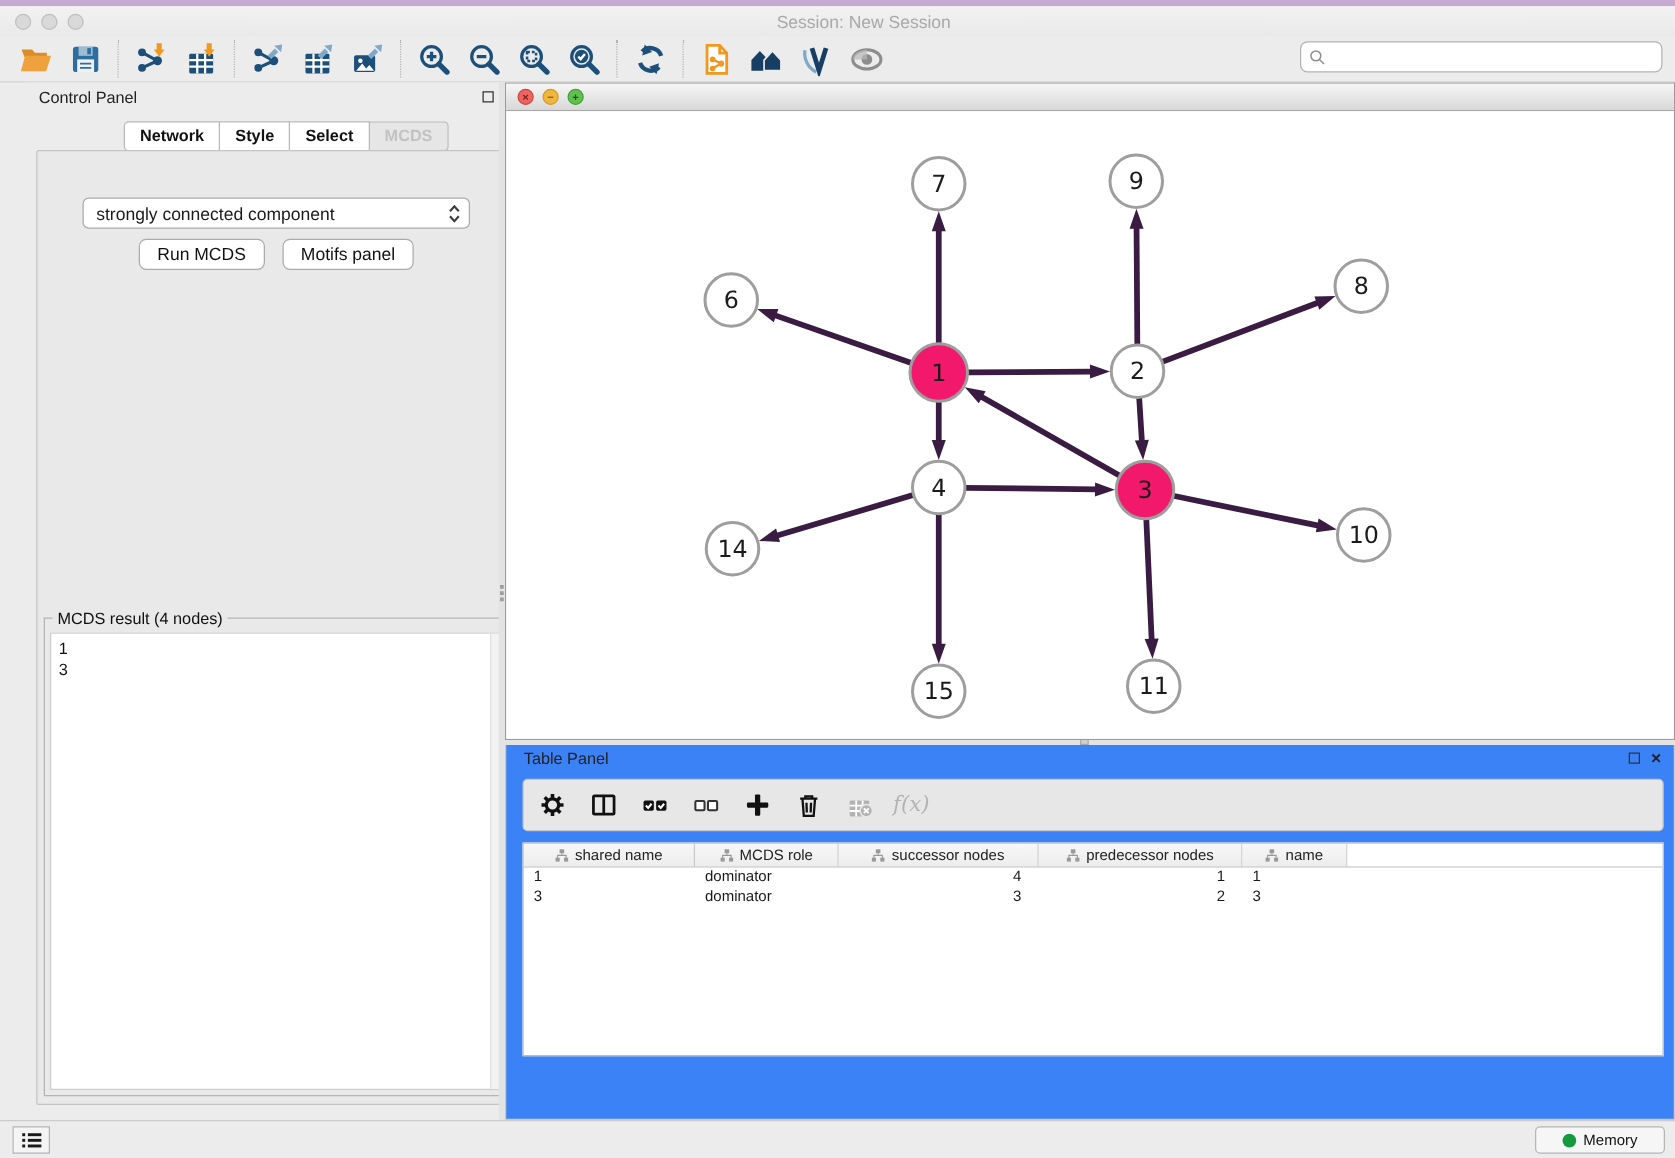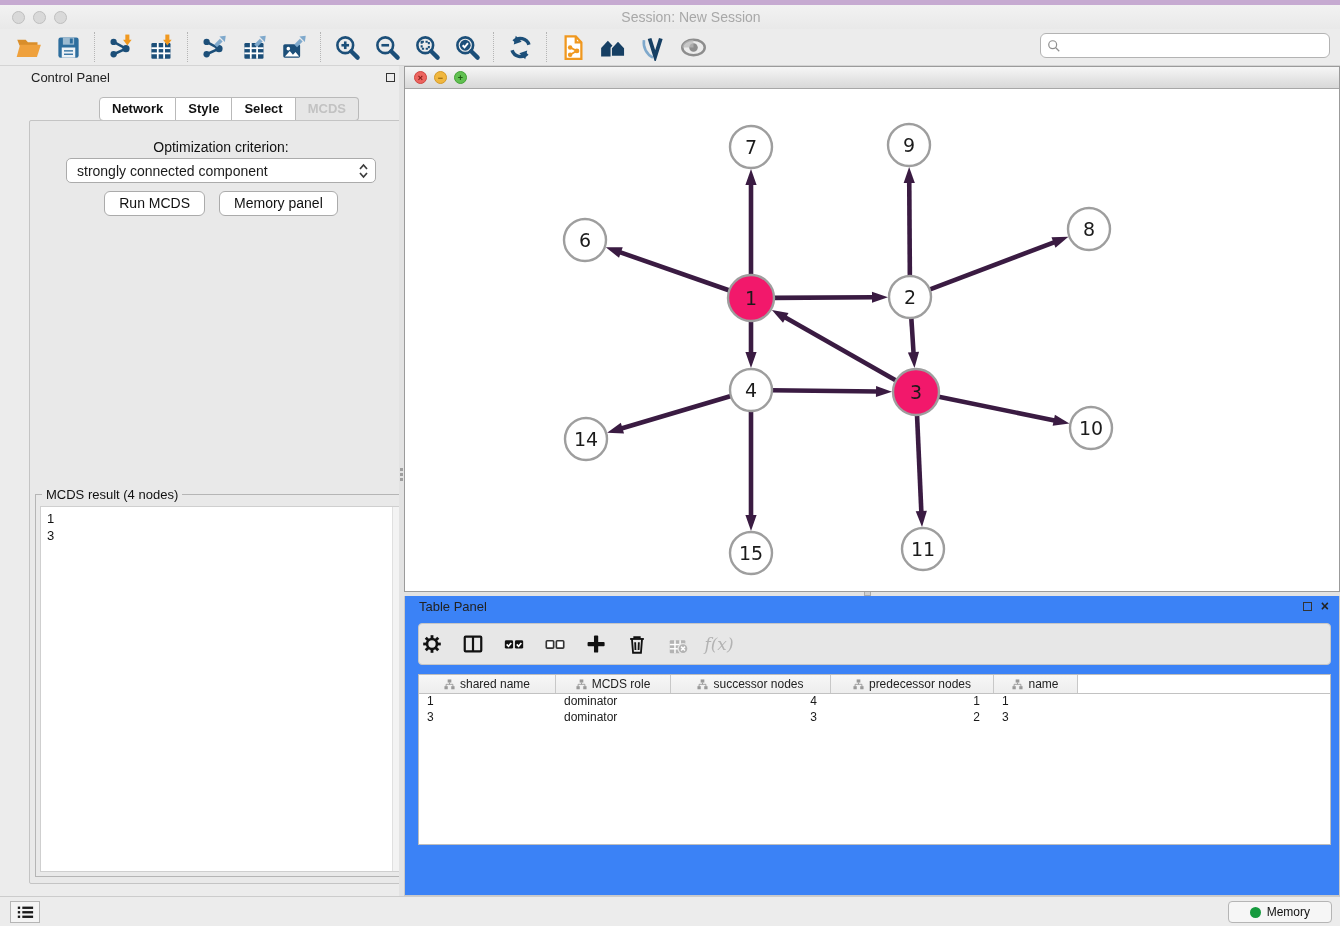--- a/index.html
+++ b/index.html
@@ -85,21 +85,21 @@
   .net-lights { position:absolute; left:9px; top:4px; display:flex; gap:7px; }
   .net-canvas { position:absolute; left:0; right:0; top:22px; bottom:0; background:#fff; }
   .net-canvas svg { position:absolute; left:0; top:0; }
 
   
   .table-panel { position:absolute; left:404px; top:596px; width:936px; height:300px; background:#3b82f6;
                  border:1px solid #c9c9c9; border-top:none; }
   .tp-header-title { position:absolute; top:3px; left:14px; font-size:13px; color:#222; }
   .tp-winbtns { position:absolute; top:5px; right:10px; display:flex; gap:9px; align-items:center; }
   .tp-toolbar { position:absolute; left:13px; right:8px; top:27px; height:42px; background:#e7e7e7;
-                border:1px solid #c6c6c6; border-radius:4px; display:flex; align-items:center; gap:15px; }
+                border:1px solid #c6c6c6; border-radius:4px; display:flex; align-items:center; padding-left:10px; gap:15px; }
   .tp-tool { width:26px; height:26px; display:flex; align-items:center; justify-content:center; }
   .tp-tool svg { width:22px; height:22px; }
   .tp-tool .fx { font-family:"DejaVu Serif",serif; font-style:italic; font-size:17px; color:#b3b3b3; }
 
   .data-table { position:absolute; left:13px; right:8px; top:78px; bottom:50px; background:#fff;
                 border:1px solid #bdbdbd; overflow:hidden; }
   .dt-headrow { display:flex; height:19px; border-bottom:1px solid #c2c2c2; }
   .dt-hcell { background:linear-gradient(#f7f7f7,#ededed); border-right:1px solid #c8c8c8;
               font-size:12px; color:#222; display:flex; align-items:center; justify-content:center; gap:5px; }
   .dt-hcell svg { width:11px; height:11px; flex:none; }
@@ -306,33 +306,32 @@
       <span class="float-ic"></span>
       <span class="close-ic">×</span>
     </div>
     <div class="cp-tabs" id="cp-tabs">
         <span class="cp-tab">Network</span>
         <span class="cp-tab">Style</span>
         <span class="cp-tab">Select</span>
         <span class="cp-tab selected">MCDS</span>
       </div>
     <div class="cp-content">
-      <div class="opt-label">Optimization criterion:</div>
       <div class="dropdown">
         <span>strongly connected component</span>
         <span class="dd-stepper">
           <svg width="11" height="18" viewBox="0 0 11 18">
             <path d="M2 7 L5.5 3 L9 7" fill="none" stroke="#3c3c3c" stroke-width="1.7"></path>
             <path d="M2 11 L5.5 15 L9 11" fill="none" stroke="#3c3c3c" stroke-width="1.7"></path>
           </svg>
         </span>
       </div>
       <div class="btn-row">
         <button class="aqua-btn">Run MCDS</button>
-        <button class="aqua-btn">Memory panel</button>
+        <button class="aqua-btn">Motifs panel</button>
       </div>
       <div class="result-group">
         <span class="result-legend">MCDS result (4 nodes)</span>
         <div class="result-box">
           <div class="result-text" id="result-lines">1
 3</div>
           <div class="result-scroll"></div>
         </div>
       </div>
     </div>

